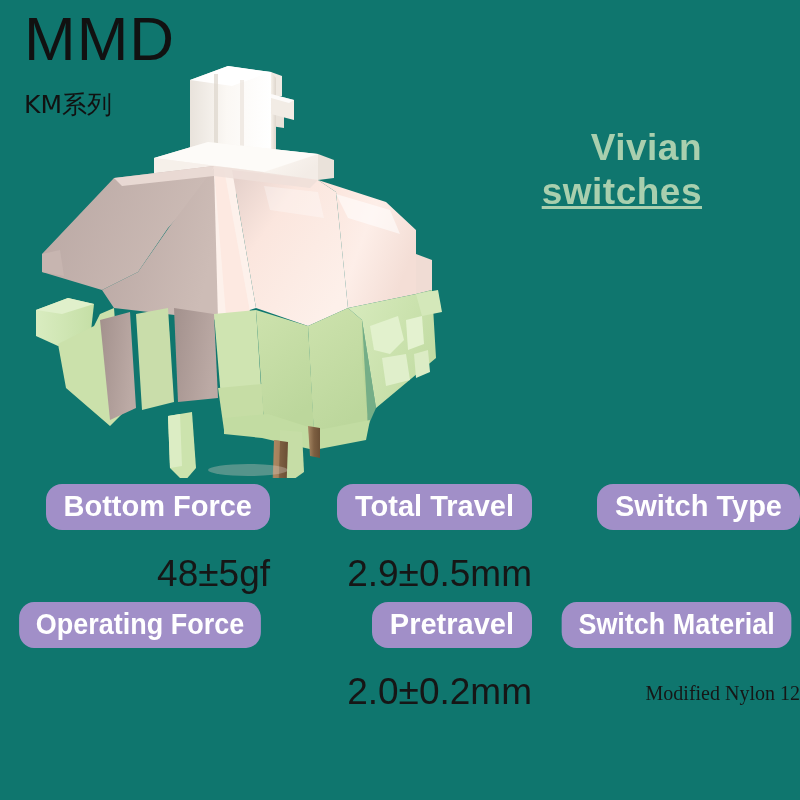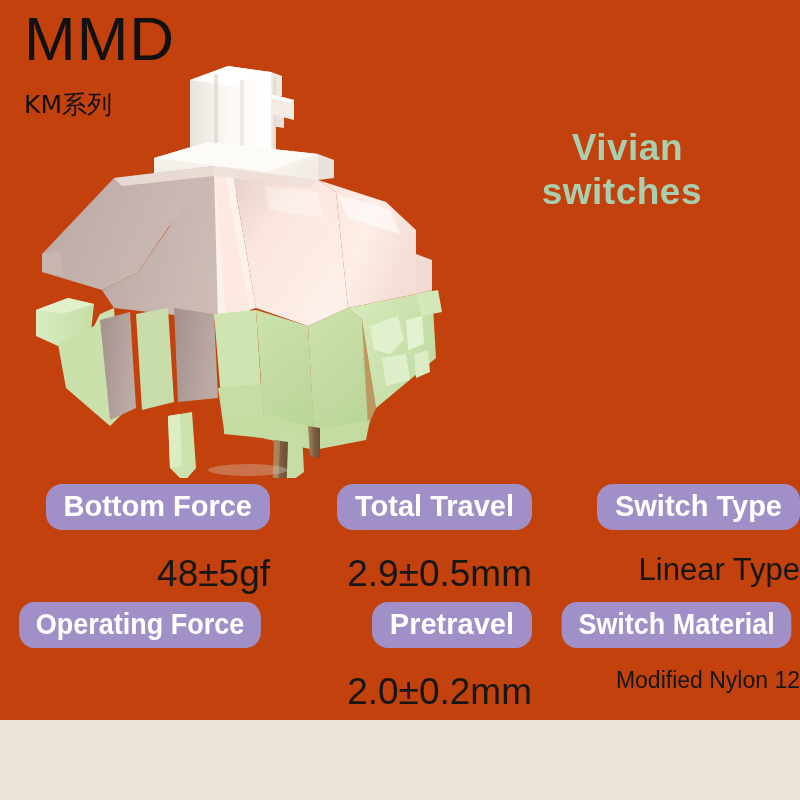--- a/index.html
+++ b/index.html
@@ -12,22 +12,22 @@
     height: 800px;
     overflow: hidden;
     background: #ece3db;
     font-family: "Liberation Sans", sans-serif;
     -webkit-font-smoothing: antialiased;
   }
 
   #page {
     position: relative;
     width: 800px;
-    height: 720px;
-    background: #c2410c;
+    height: 800px;
+    background: #0f766e;
   }
 
   
   .brand {
     position: absolute;
     left: 24px;
     top: 8px;
     line-height: 1;
   }
   .brand-name {
@@ -44,30 +44,31 @@
     margin-top: 22px;
     letter-spacing: 0px;
     font-family: "DejaVu Sans", sans-serif;
   }
 
   
   .product-title {
     position: absolute;
     right: 98px;
     top: 126px;
-    text-align: center;
+    text-align: right;
     color: #a9cfae;
     font-size: 37px;
     font-weight: bold;
     line-height: 1.18;
     letter-spacing: 0.5px;
   }
   .product-title .line2 {
     display: block;
     margin-left: -11px;
+    text-decoration: underline;
   }
 
   
   .switch-stage {
     position: absolute;
     left: 18px;
     top: 58px;
     width: 430px;
     height: 420px;
   }
@@ -112,23 +113,24 @@
     font-weight: 400;
     line-height: 1.12;
     white-space: nowrap;
     text-align: center;
     letter-spacing: 0px;
   }
   .spec-value.small {
     font-size: 31px;
   }
   .spec-value.multiline {
-    font-size: 23px;
+    font-size: 20px;
     line-height: 1.3;
-    margin-top: 18px;
+    margin-top: 32px;
+    font-family: Liberation Serif, serif;
   }
   .spec-value .vline { display: block; }
 </style>
 </head>
 <body>
 
 <div id="page">
 
   <div class="brand">
     <div class="brand-name">MMD</div>
@@ -298,21 +300,20 @@
       <div class="spec-value">48±5gf</div>
     </div>
 
     <div class="spec-cell">
       <div class="spec-pill">Total Travel</div>
       <div class="spec-value">2.9±0.5mm</div>
     </div>
 
     <div class="spec-cell">
       <div class="spec-pill">Switch Type</div>
-      <div class="spec-value small">Linear Type</div>
     </div>
 
     <div class="spec-cell">
       <div class="spec-pill tight">Operating Force</div>
     </div>
 
     <div class="spec-cell">
       <div class="spec-pill">Pretravel</div>
       <div class="spec-value">2.0±0.2mm</div>
     </div>

